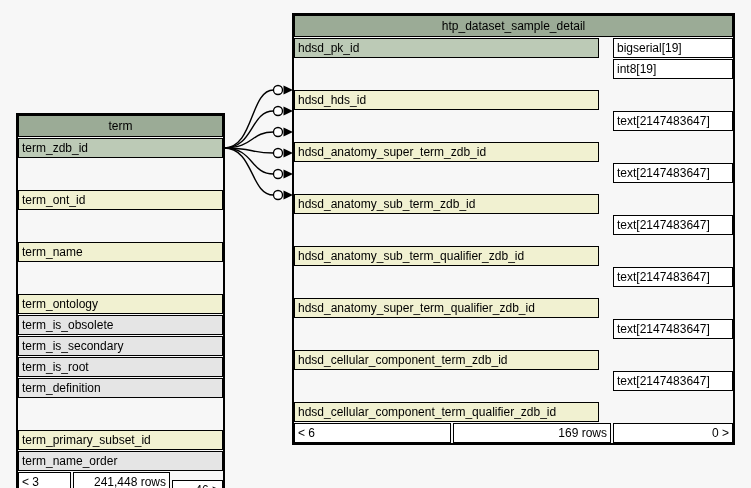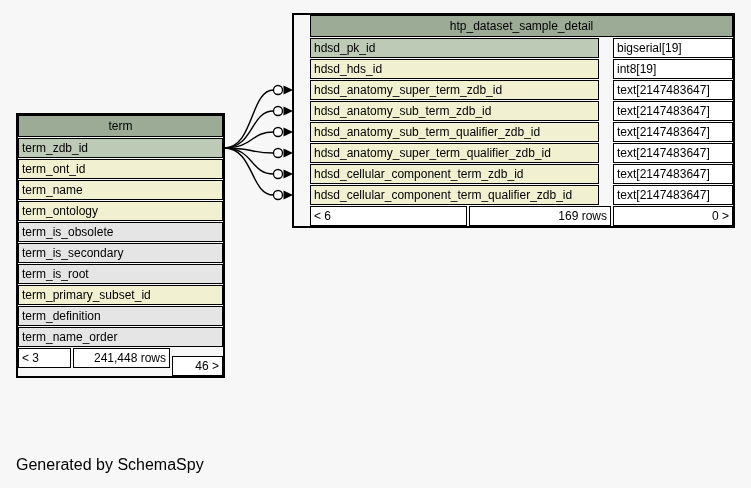--- a/index.html
+++ b/index.html
@@ -46,21 +46,21 @@
     border: 1px solid #000;
     padding: 0 3px;
     box-sizing: border-box;
     white-space: nowrap;
     overflow: hidden;
     background: #ffffff;
   }
   .name-cell { flex: 1; }
   .type-cell { width: 120px; background: #ffffff; margin-left: 8px; }
   .kind-pk .name-cell { background: #bccab6; }
-  .kind-indexed .name-cell { background: #f1f1d1; }
+  .kind-indexed .name-cell { background: #f1f1d1; margin-top: 31px; }
   .kind-plain .name-cell { background: #e5e5e5; }
   .tbl-footer { display: flex; gap: 2px; }
   .tbl-footer .cell { background: #ffffff; }
   .foot-left  { text-align: left; }
   .foot-mid   { flex: 1; text-align: right; }
   .foot-right { text-align: right; }
   #relations-svg {
     position: absolute;
     left: 0; top: 0;
     width: 751px; height: 488px;
@@ -93,21 +93,21 @@
     <polygon points="283.5,148.5 293,153 283.5,157.5" fill="#000"></polygon>
     <path d="M 224 148 C 254 148, 250 174, 273.5 174" fill="none" stroke="#000" stroke-width="1.4"></path>
     <circle cx="278" cy="174" r="4.5" fill="#fff" stroke="#000" stroke-width="1.3"></circle>
     <polygon points="283.5,169.5 293,174 283.5,178.5" fill="#000"></polygon>
     <path d="M 224 148 C 254 148, 250 195, 273.5 195" fill="none" stroke="#000" stroke-width="1.4"></path>
     <circle cx="278" cy="195" r="4.5" fill="#fff" stroke="#000" stroke-width="1.3"></circle>
     <polygon points="283.5,190.5 293,195 283.5,199.5" fill="#000"></polygon>
   </svg>
 
 <div id="tables-root">
-    <div class="db-table" style="left: 292px; top: 13px; width: 443px; padding-left: 16px;">
+    <div class="db-table" style="left: 292px; top: 13px; width: 443px;">
       <div class="tbl-header">htp_dataset_sample_detail</div>
       <div class="tbl-row kind-pk">
         <div class="cell name-cell">hdsd_pk_id</div>
         <div class="cell type-cell">bigserial[19]</div>
       </div>
       <div class="tbl-row kind-indexed">
         <div class="cell name-cell">hdsd_hds_id</div>
         <div class="cell type-cell">int8[19]</div>
       </div>
       <div class="tbl-row kind-indexed">
@@ -156,25 +156,25 @@
       </div>
       <div class="tbl-row kind-plain">
         <div class="cell name-cell">term_is_obsolete</div>
       </div>
       <div class="tbl-row kind-plain">
         <div class="cell name-cell">term_is_secondary</div>
       </div>
       <div class="tbl-row kind-plain">
         <div class="cell name-cell">term_is_root</div>
       </div>
+      <div class="tbl-row kind-plain">
+        <div class="cell name-cell">term_definition</div>
+      </div>
       <div class="tbl-row kind-indexed">
         <div class="cell name-cell">term_primary_subset_id</div>
-      </div>
-      <div class="tbl-row kind-plain">
-        <div class="cell name-cell">term_definition</div>
       </div>
       <div class="tbl-row kind-plain">
         <div class="cell name-cell">term_name_order</div>
       </div>
       <div class="tbl-footer">
         <div class="cell foot-left" style="flex: 0 0 53px;">&lt; 3</div>
         <div class="cell foot-mid">241,448 rows</div>
         <div class="cell foot-right" style="flex: 0 0 51px; margin-top: 8px;">46 &gt;</div>
       </div>
     </div>

